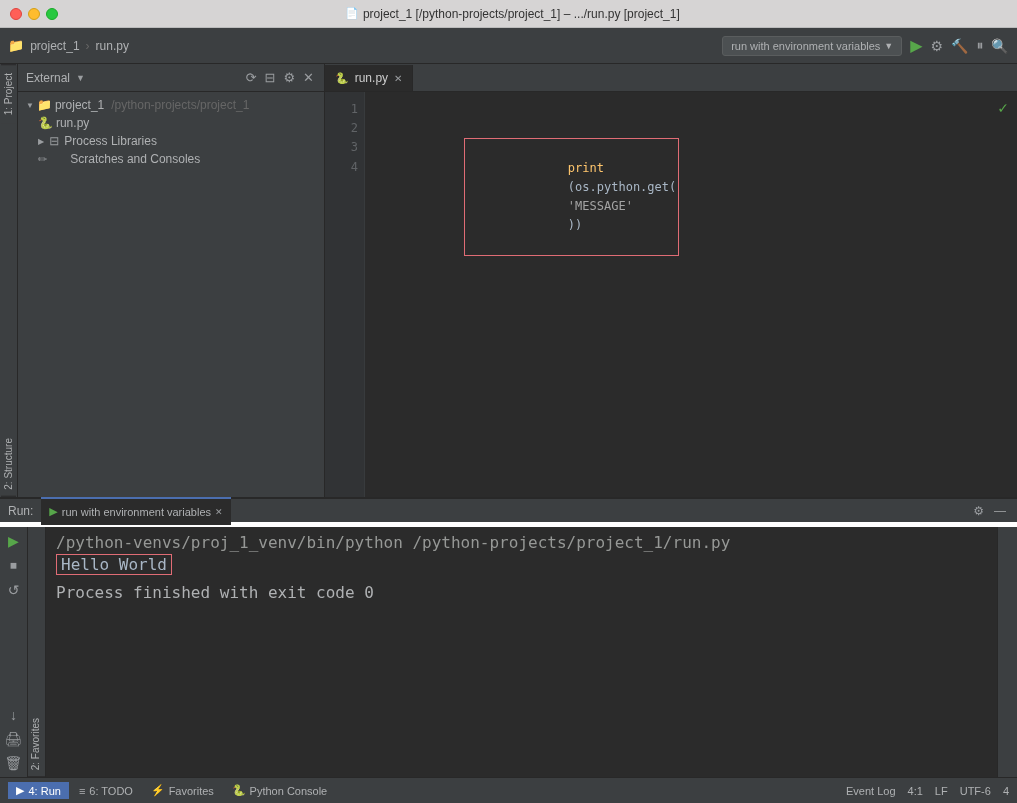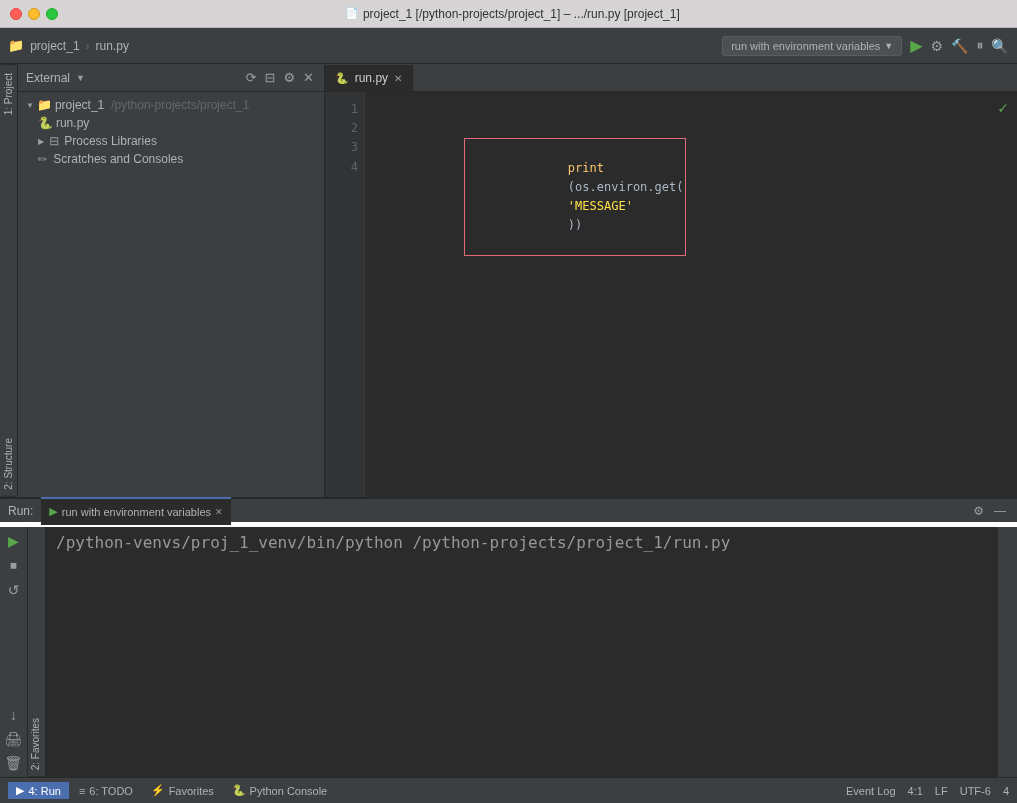--- a/index.html
+++ b/index.html
@@ -130,21 +130,21 @@
       padding: 8px 12px;
       font-size: 12px;
       font-family: 'Menlo', 'Monaco', monospace;
       line-height: 1.6;
       color: #a9b7c6;
       flex: 1;
     }
     .code-line { display: block; white-space: pre; min-height: 1.6em; }
     .kw-import { color: #cc7832; }
     .kw-func { color: #ffc66d; }
-    .kw-string { color: #fde047; }
+    .kw-string { color: #a3a3a3; }
 
     
     .line-highlight {
       display: inline-block;
       border: 1px solid #e06c75;
       padding: 0 2px;
     }
 
     .checkmark { color: #57a64a; position: absolute; right: 8px; top: 8px; font-size: 14px; }
 
@@ -325,21 +325,21 @@
         </div>
 
         <div class="tree-item tree-indent-1">
           <span style="font-size:8px; color:#9a9da0;">▶</span>
           <span style="color:#9a9da0; margin-left:2px;">⊟</span>
           <span style="color:#afb1b3; margin-left:2px;">Process Libraries</span>
         </div>
 
         <div class="tree-item tree-indent-1">
           <span style="color:#9a9da0; font-size:11px;">✏</span>
-          <span style="margin-left:3px;">Scratches and Consoles</span>
+          <span style="margin-left:20px;">Scratches and Consoles</span>
         </div>
       </div>
     </div>
 
     <div class="editor-area">
 
       <div class="editor-tabs">
         <div class="editor-tab active">
           <span style="color:#5f9fdf; font-size:11px;">🐍</span>
           <span>run.py</span>
@@ -352,21 +352,21 @@
           <div>1</div>
           <div>2</div>
           <div>3</div>
           <div>4</div>
         </div>
         <div class="code-area">
           <span class="code-line"> </span>
           <span class="code-line">
             <span class="line-highlight">
               <span class="kw-func">print</span>
-              <span>(os.environ.get(</span>
+              <span>(os.python.get(</span>
               <span class="kw-string">'MESSAGE'</span>
               <span>))</span>
             </span>
           </span>
           <span class="code-line"> </span>
         </div>
         <div class="checkmark">✓</div>
       </div>
     </div>
   </div>
@@ -398,20 +398,24 @@
         <button class="run-sidebar-btn">🗑</button>
       </div>
 
       <div style="width:18px; background:#3c3f41; border-right:1px solid #282828; display:flex; flex-direction:column;">
         <div style="flex:1;"></div>
         <div style="writing-mode:vertical-rl; transform:rotate(180deg); font-size:10px; color:#afb1b3; padding:6px 2px; cursor:pointer; white-space:nowrap; border-top:1px solid #282828;">2: Favorites</div>
       </div>
 
       <div class="run-output">
         <div class="cmd-line">/python-venvs/proj_1_venv/bin/python /python-projects/project_1/run.py</div>
+        <div>
+          <span class="hello-world">Hello World</span>
+        </div>
+        <div class="exit-line" style="margin-top:4px;">Process finished with exit code 0</div>
       </div>
 
       <div class="right-actions">
       </div>
     </div>
   </div>
 
   <div class="bottom-bar">
     <div class="bottom-tab active">
       <span>▶</span>

